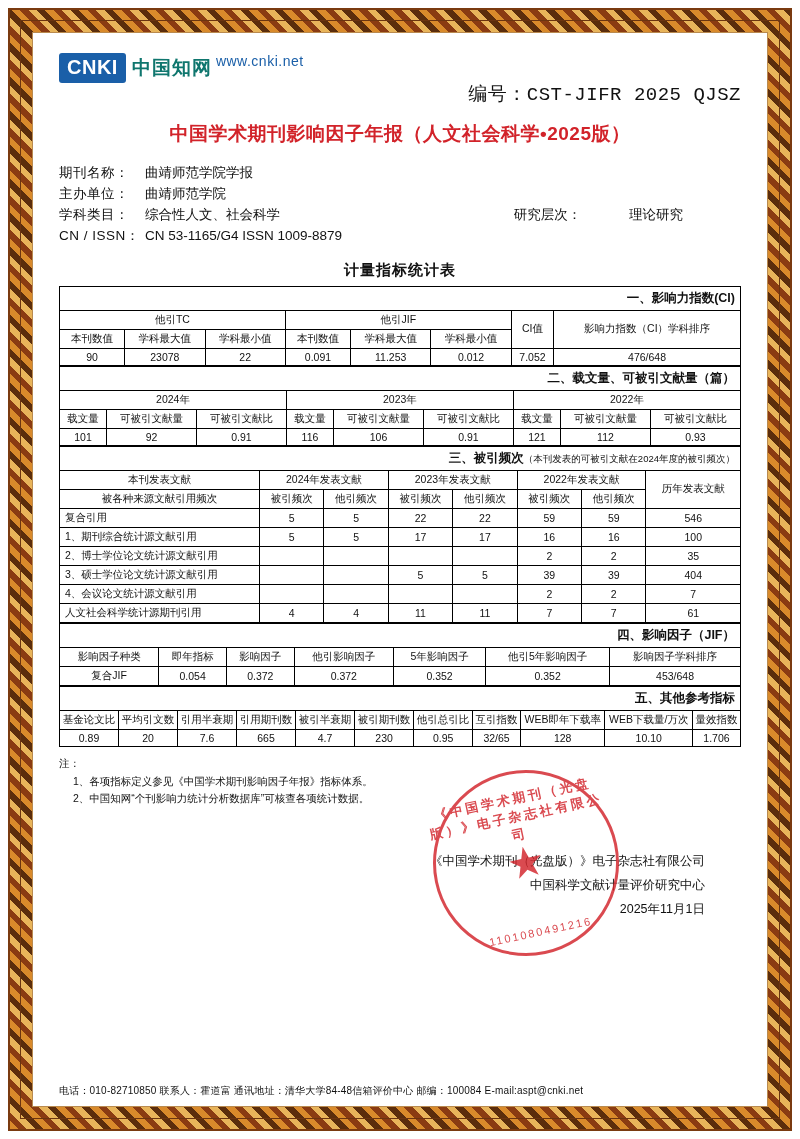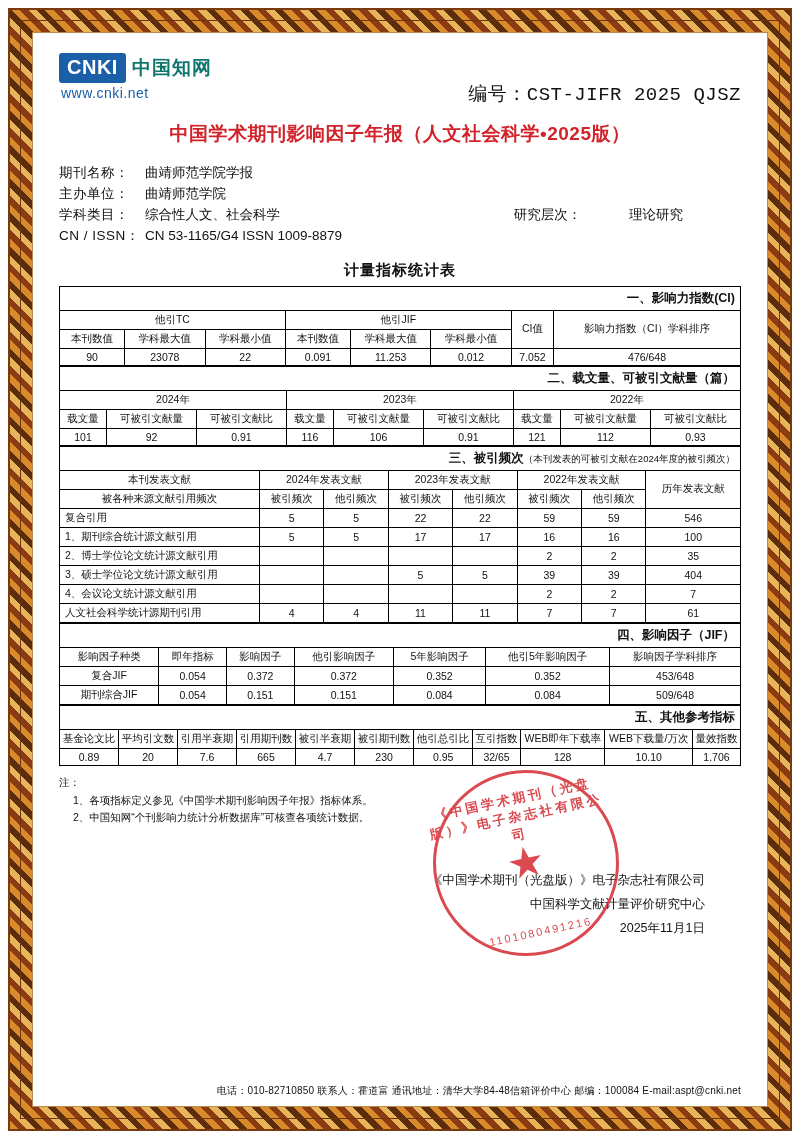--- a/index.html
+++ b/index.html
@@ -36,21 +36,21 @@
     position: absolute;
     left: 22px; top: 22px; right: 22px; bottom: 22px;
     background: #ffffff;
     border: 1px solid #b98a4f;
     padding: 14px 26px 10px 26px;
     overflow: hidden;
   }
 
   
   .head-row { display: flex; align-items: flex-start; justify-content: space-between; }
-  .logo-wrap { display: flex; flex-direction: column; gap: 2px; padding-top: 6px; }
+  .logo-wrap { display: flex; flex-direction: row; gap: 2px; padding-top: 6px; }
   .logo-main { display: flex; align-items: center; gap: 6px; }
   .logo-badge {
     background: #1a5fa8; color: #fff; font-weight: bold;
     font-size: 20px; padding: 3px 8px 4px 8px; border-radius: 3px;
     letter-spacing: 0.5px; font-family: "Liberation Sans", sans-serif;
   }
   .logo-cn { color: #0f766e; font-size: 19px; font-weight: bold; letter-spacing: 1px; }
   .logo-url { color: #1a5fa8; font-size: 14px; margin-left: 2px; letter-spacing: 0.5px; }
   .doc-no {
     font-size: 19px; color: #111; padding-top: 34px; letter-spacing: 0.5px;
@@ -108,21 +108,21 @@
     position: absolute; left: 0; right: 0; top: 16px; text-align: center;
     font-size: 13px; font-weight: bold; letter-spacing: 3px;
   }
   .stamp .arc-bottom {
     position: absolute; left: 0; right: 0; bottom: 14px; text-align: center;
     font-size: 11px; letter-spacing: 2px;
   }
 
   .footer {
     position: absolute; left: 26px; right: 26px; bottom: 8px;
-    font-size: 10px; color: #111; letter-spacing: 0.2px; text-align: right;
+    font-size: 10px; color: #111; letter-spacing: 0.2px;
   }
 </style>
 </head>
 <body>
 
 <div class="cert-frame">
   <div class="cert-inner">
 
     <div class="head-row">
       <div class="logo-wrap">
@@ -338,29 +338,20 @@
         </tr>
         <tr>
           <td>复合JIF</td>
           <td>0.054</td>
           <td>0.372</td>
           <td>0.372</td>
           <td>0.352</td>
           <td>0.352</td>
           <td>453/648</td>
         </tr>
-        <tr>
-          <td>期刊综合JIF</td>
-          <td>0.054</td>
-          <td>0.151</td>
-          <td>0.151</td>
-          <td>0.084</td>
-          <td>0.084</td>
-          <td>509/648</td>
-        </tr>
       </tbody>
         </table>
     </div>
 
     <div class="tbl-wrap">
       <table>
         <tbody>
             <tr>
           <td class="sec-head" colspan="11">五、其他参考指标</td>
         </tr>

